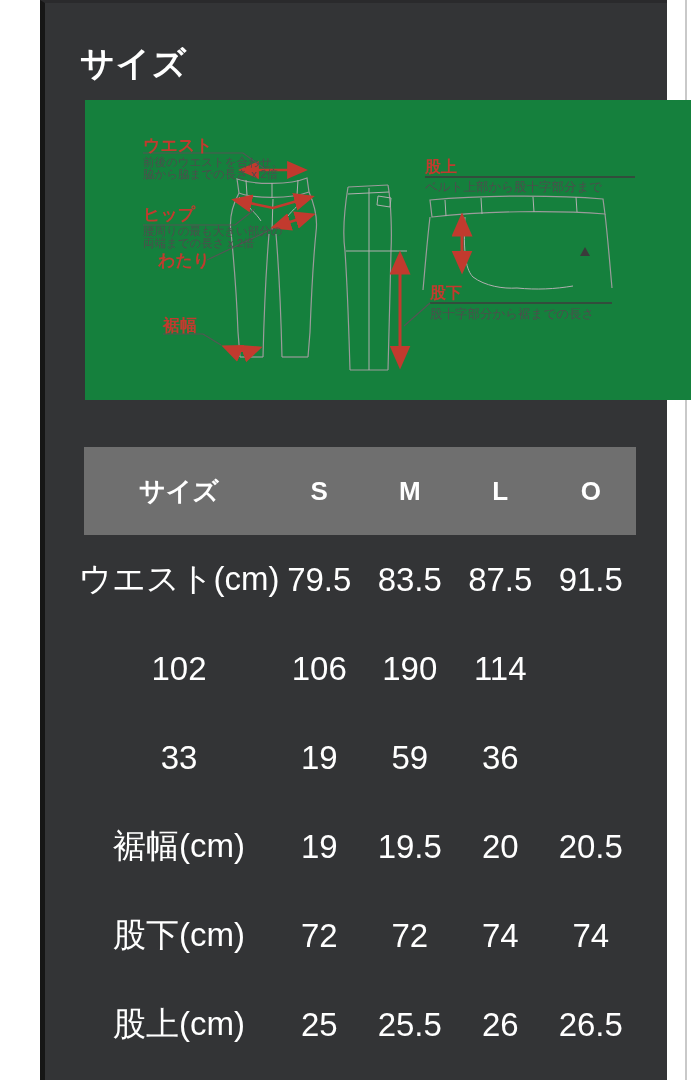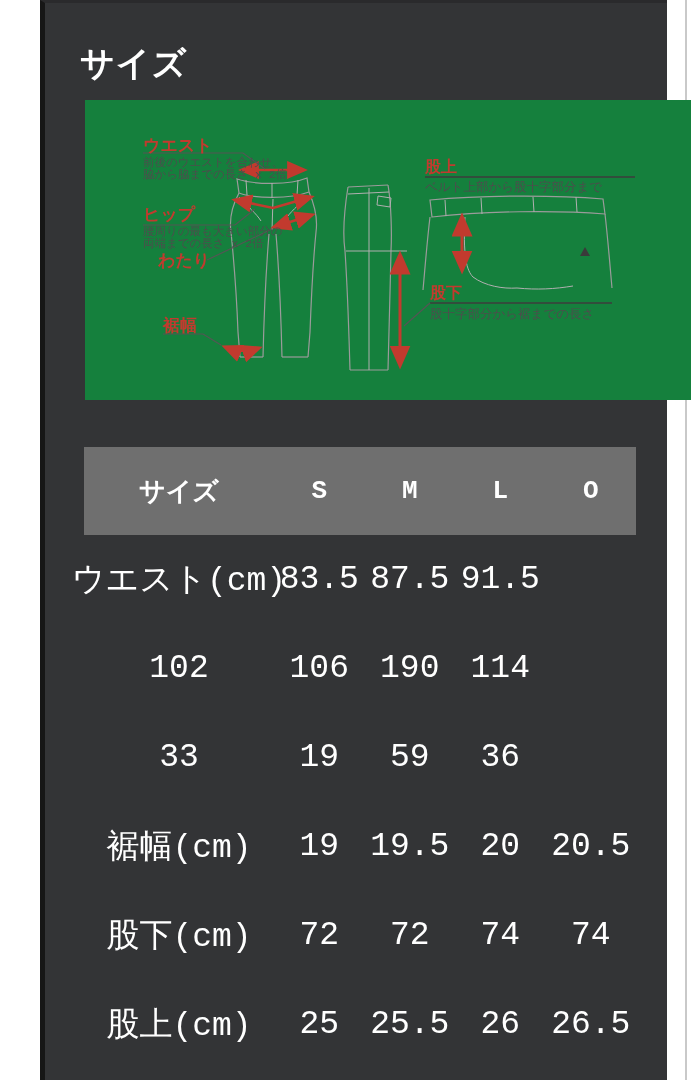--- a/index.html
+++ b/index.html
@@ -11,21 +11,20 @@
   .scrollbar-track{
     position:absolute;right:4px;top:0;width:2px;height:1080px;
     background:#c9c9c9;
   }
   .dark-panel{
     position:absolute;left:40px;top:0;width:627px;height:1080px;
     box-sizing:border-box;
     background:#333436;
     border-left:5px solid #161616;
     border-top:3px solid #2a2a2c;
-    font-family:Liberation Mono, monospace;
   }
   .page-title{
     position:absolute;left:35px;top:38px;
     color:#ffffff;font-size:34px;font-weight:bold;letter-spacing:1px;
   }
   .diagram-panel{
     position:absolute;left:40px;top:97px;width:636px;height:300px;
     background:#15803d;
   }
   .diagram-panel svg{display:block;}
@@ -158,20 +157,21 @@
     <div class="st-header">
       <div class="st-cell">サイズ</div>
       <div class="st-cell">S</div>
       <div class="st-cell">M</div>
       <div class="st-cell">L</div>
       <div class="st-cell">O</div>
     </div>
 
     <div class="st-row">
       <div class="st-cell">ウエスト(cm)</div>
+      <div class="st-cell">79.5</div>
       <div class="st-cell">83.5</div>
       <div class="st-cell">87.5</div>
       <div class="st-cell">91.5</div>
     </div>
 
     <div class="st-row">
       <div class="st-cell">102</div>
       <div class="st-cell">106</div>
       <div class="st-cell">190</div>
       <div class="st-cell">114</div>

